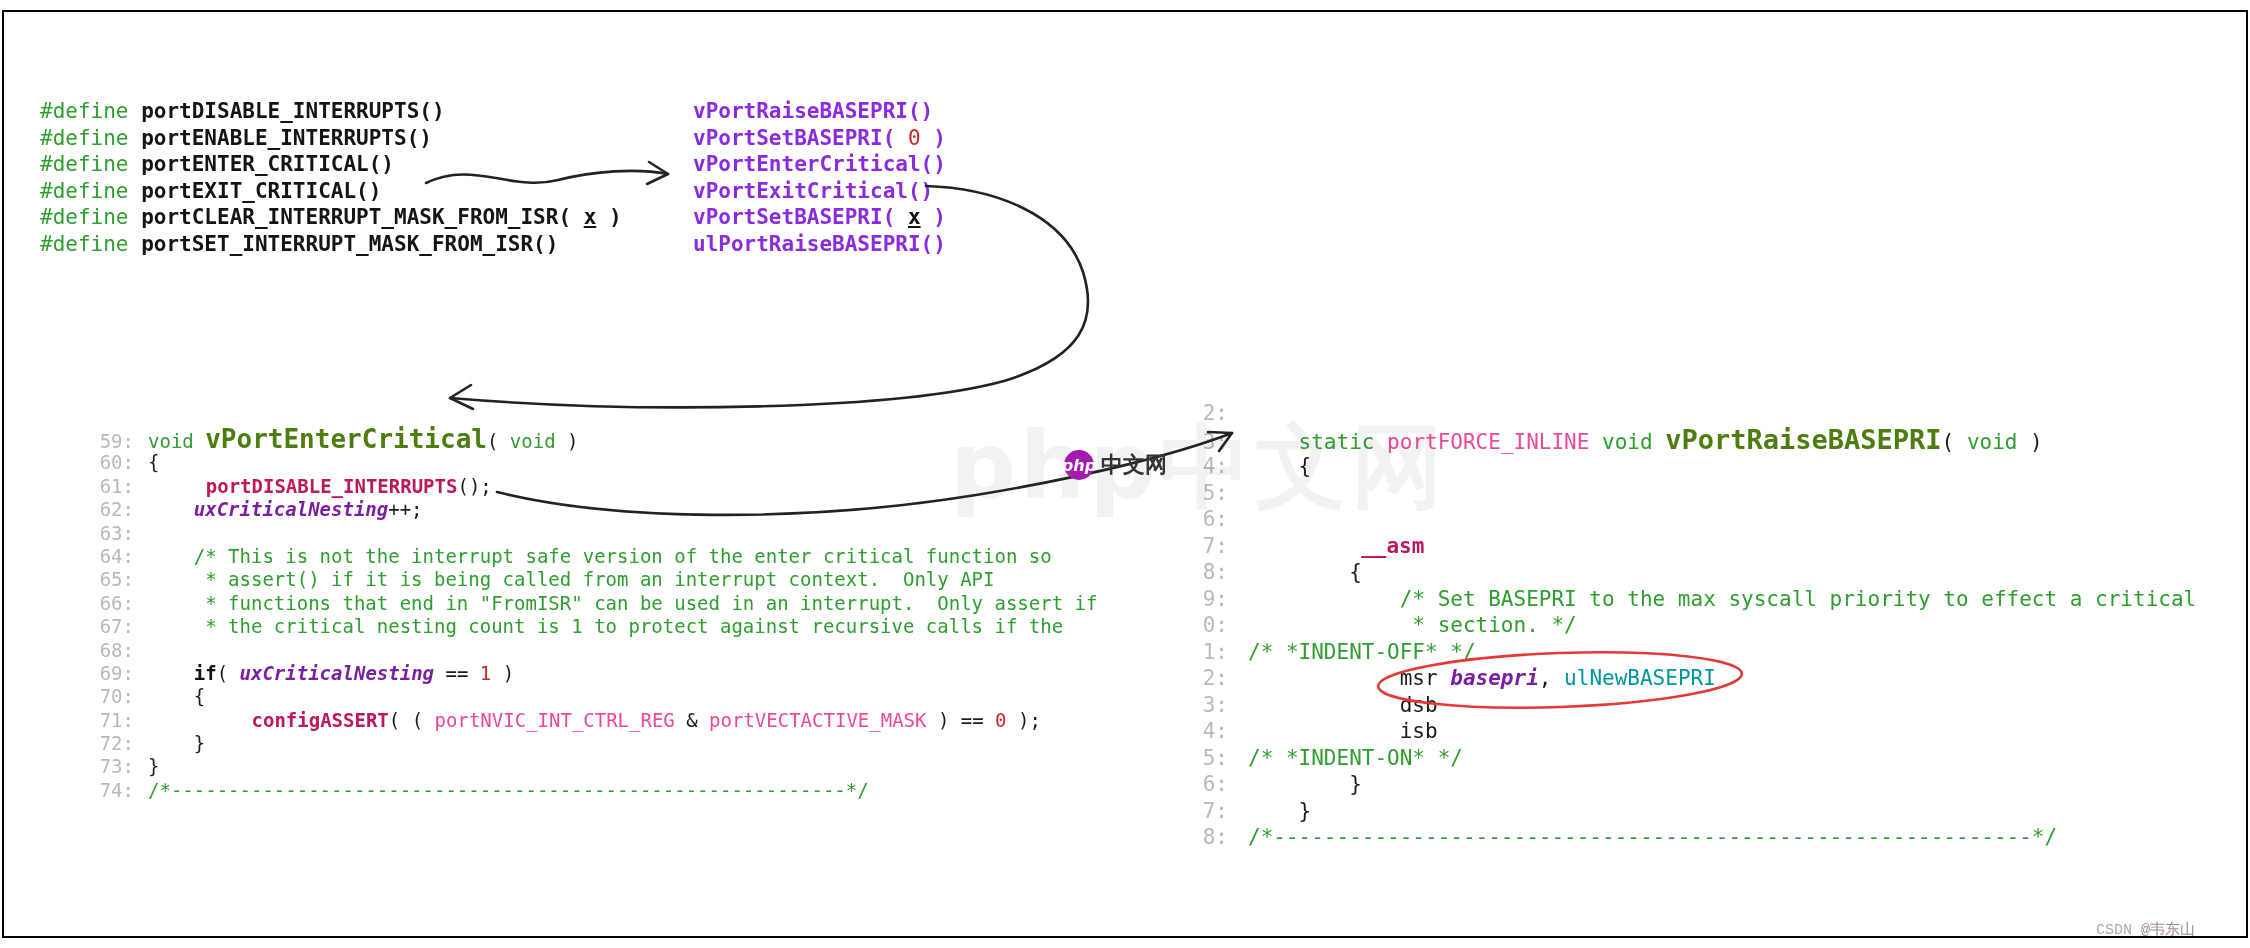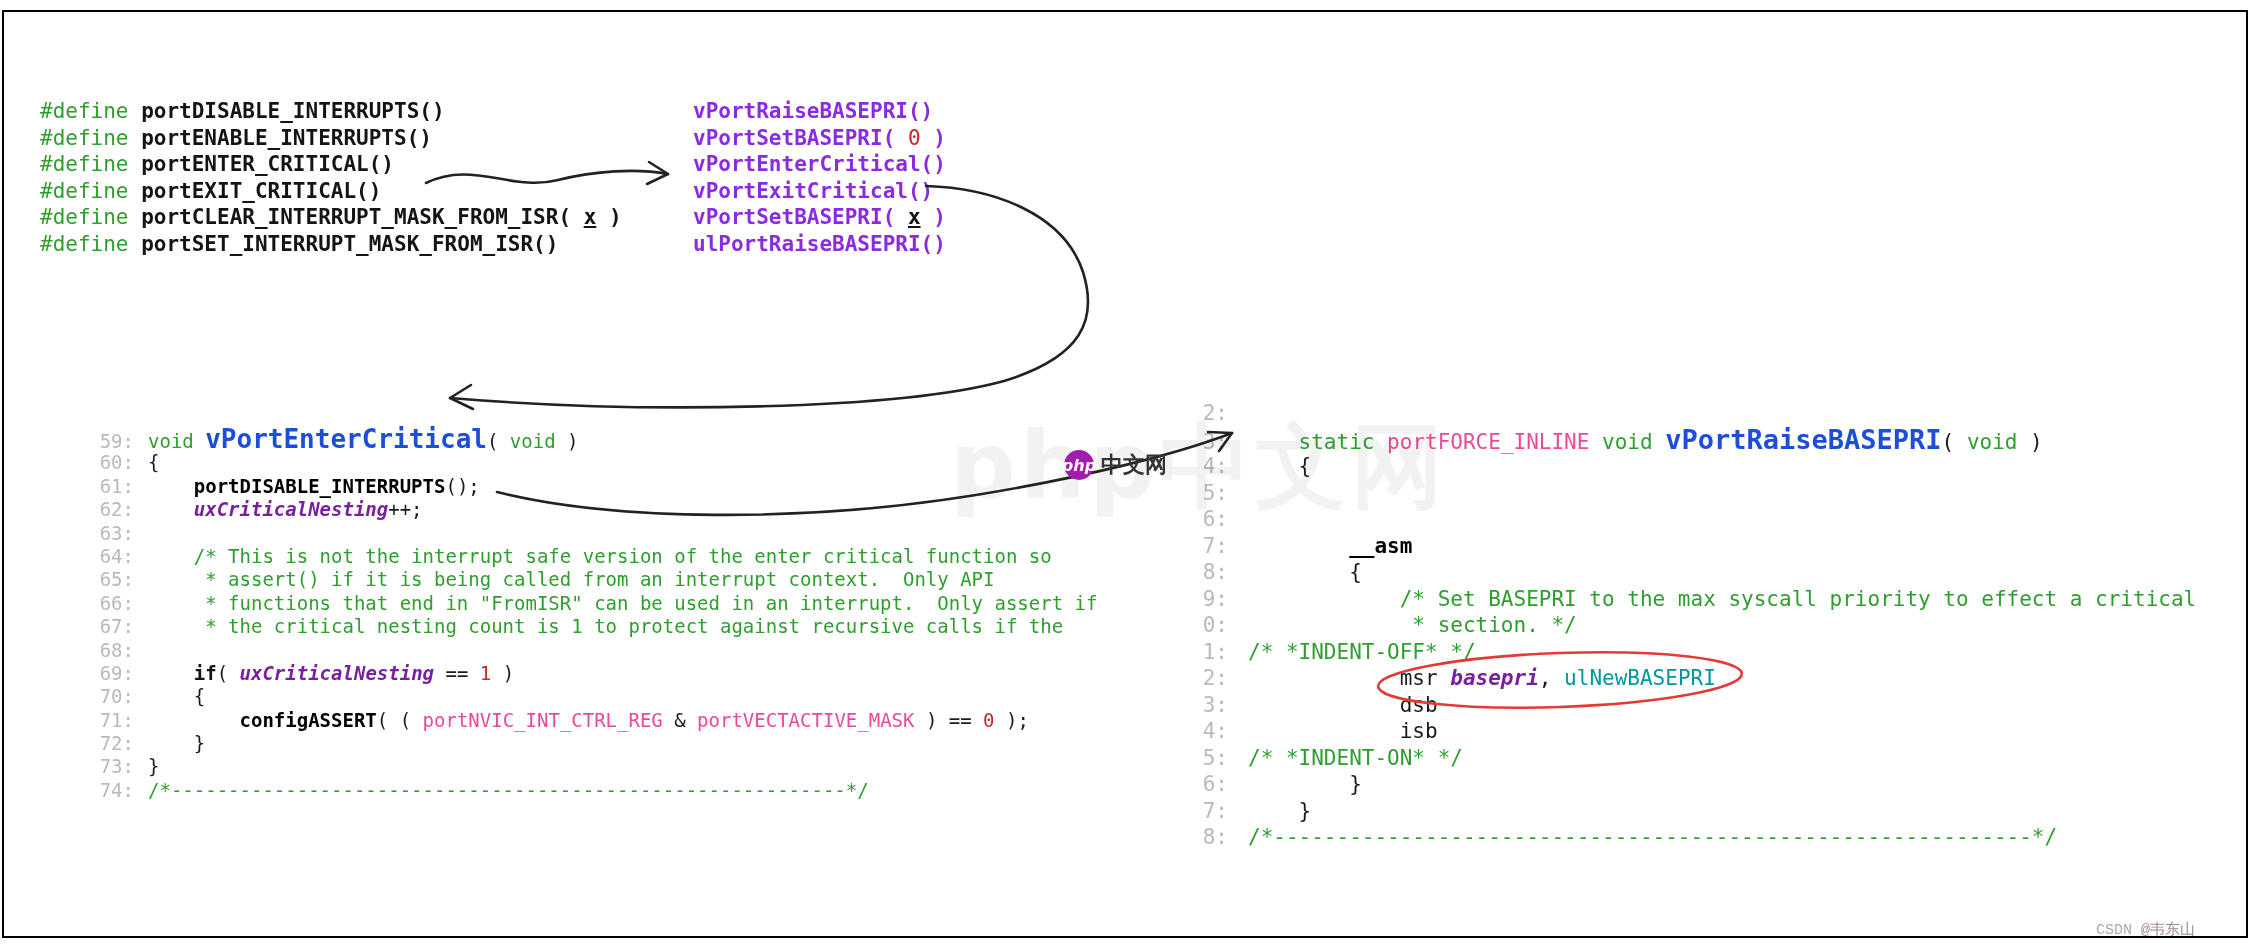--- a/index.html
+++ b/index.html
@@ -21,32 +21,32 @@
   #left-code .ln{width:46px;margin-right:14px;}
   #left-code .tok-fnbig{font-size:26px;}
 
   #right-code{left:1188px;top:400px;font-size:21px;line-height:26.5px;}
   #right-code .code-line{height:26.5px;}
   #right-code .ln{width:40px;margin-right:20px;}
   #right-code .tok-fnbig{font-size:27px;}
 
   
   .tok-kw{color:#2e9e2e;}
-  .tok-kwb{color:#000000;font-weight:bold;}
+  .tok-kwb{color:#be185d;font-weight:bold;margin-left:12px;}
   .tok-cmt{color:#2e9e2e;margin-top:36px;}
   .tok-macro{color:#141414;font-weight:bold;}
   .tok-b{color:#141414;font-weight:bold;}
   .tok-plain{color:#1b1b1b;}
   .tok-map{color:#8a2be2;font-weight:bold;}
   .tok-num{color:#c62828;}
   .tok-const{color:#ec4899;}
   .tok-var{color:#7b1fa2;font-weight:bold;font-style:italic;}
   .tok-teal{color:#00979c;}
   .tok-param{color:#141414;font-weight:bold;text-decoration:underline;}
-  .tok-fnbig{color:#1d4ed8;font-weight:bold;}
+  .tok-fnbig{color:#4d7c0f;font-weight:bold;}
 
   .overlay{position:absolute;left:0;top:0;width:2250px;height:948px;pointer-events:none;}
 
   .watermark{position:absolute;left:1064px;top:450px;display:flex;align-items:center;gap:7px;
              font-family:"DejaVu Sans",sans-serif;}
   .php-badge{display:inline-flex;align-items:center;justify-content:center;width:30px;height:30px;
              border-radius:50%;background:#a21caf;color:#fff;font-size:16px;font-style:italic;
              font-weight:bold;flex:none;}
   .wm-text{font-size:22px;font-weight:bold;color:#333;}
   .wm-faint{position:absolute;left:950px;top:405px;font-size:92px;font-weight:bold;letter-spacing:4px;

